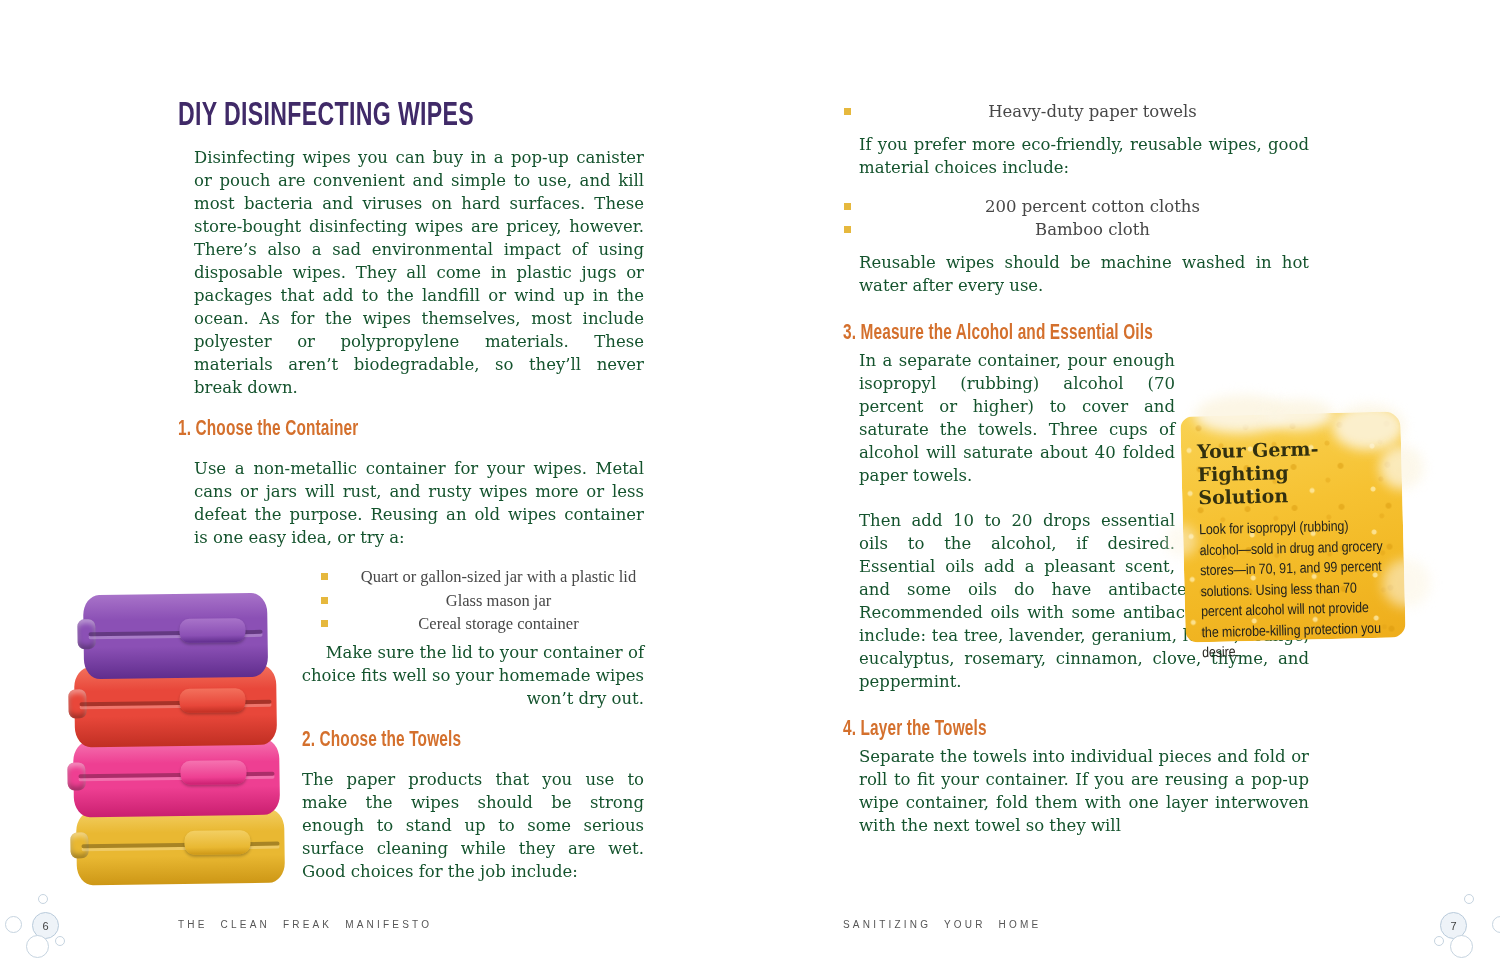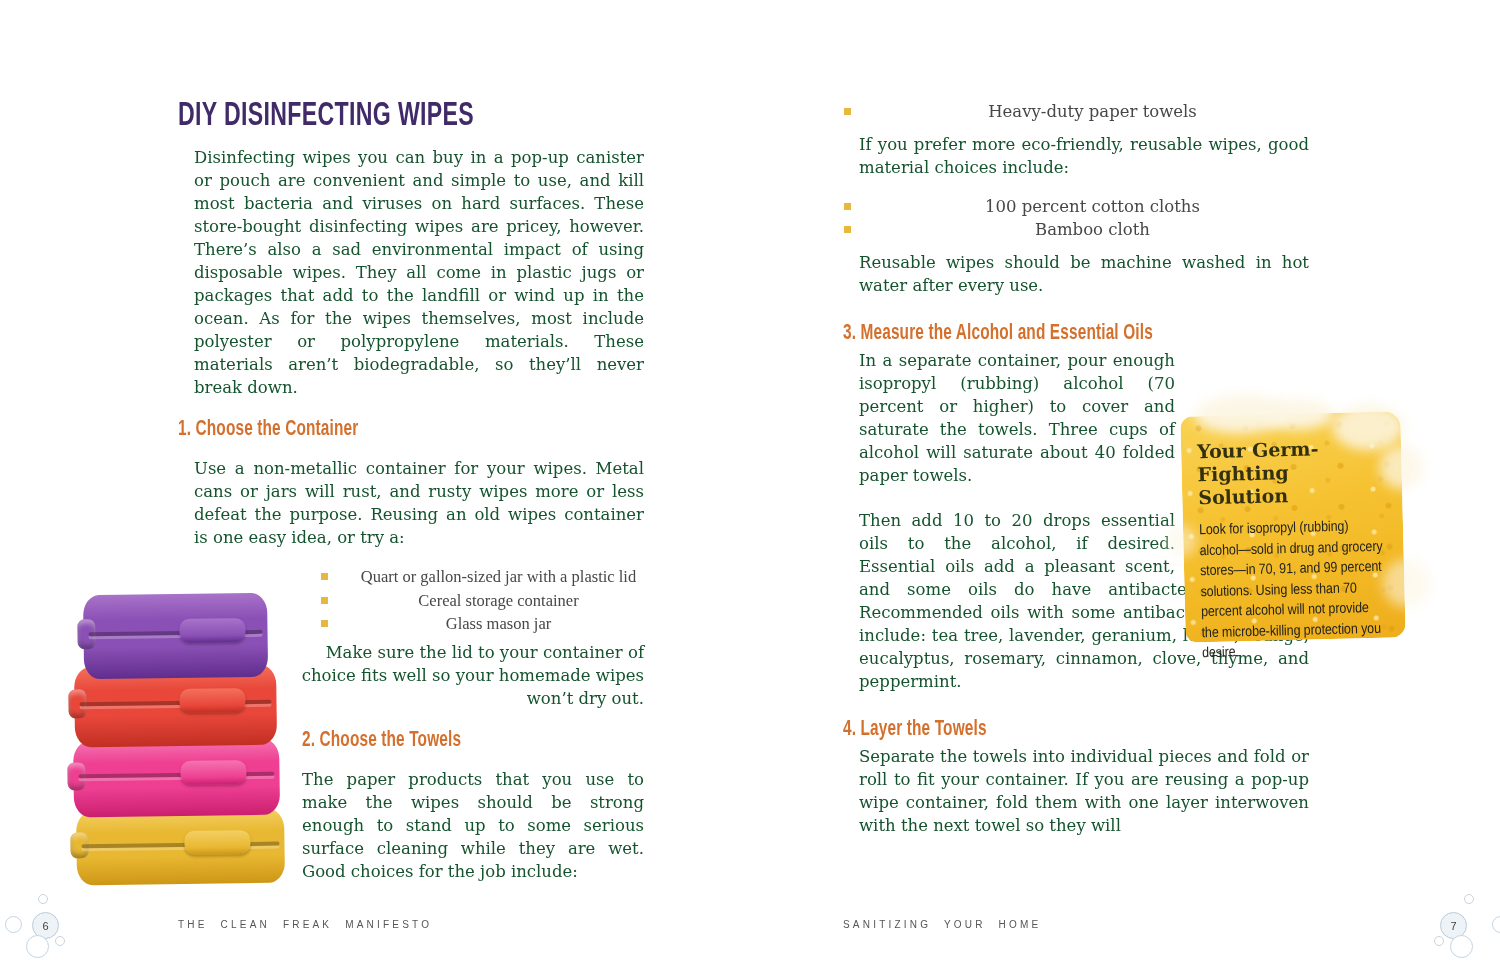--- a/index.html
+++ b/index.html
@@ -137,22 +137,22 @@
   <section class="col col-left">
     <h1 class="title">DIY DISINFECTING WIPES</h1>
 
     <p class="body just">Disinfecting wipes you can buy in a pop-up canister or pouch are convenient and simple to use, and kill most bacteria and viruses on hard surfaces. These store-bought disinfecting wipes are pricey, however. There’s also a sad environmental impact of using disposable wipes. They all come in plastic jugs or packages that add to the landfill or wind up in the ocean. As for the wipes themselves, most include polyester or polypropylene materials. These materials aren’t biodegradable, so they’ll never break down.</p>
 
     <h2 class="shead">1. Choose the Container</h2>
     <p class="body just">Use a non-metallic container for your wipes. Metal cans or jars will rust, and rusty wipes more or less defeat the purpose. Reusing an old wipes container is one easy idea, or try a:</p>
 
     <ul class="blist indent mt7">
       <li><span class="blt"></span><span>Quart or gallon-sized jar with a plastic lid</span></li>
+      <li><span class="blt"></span><span>Glass mason jar</span></li>
       <li><span class="blt"></span><span>Cereal storage container</span></li>
-      <li><span class="blt"></span><span>Glass mason jar</span></li>
     </ul>
 
     <p class="body mt5 off1">Make sure the lid to your container of choice fits well so your homemade wipes won’t dry out.</p>
 
     <h2 class="shead off2">2. Choose the Towels</h2>
     <p class="body just off2">The paper products that you use to make the wipes should be strong enough to stand up to some serious surface cleaning while they are wet. Good choices for the job include:</p>
   </section>
 
   <div class="tub-stack">
     <div class="tub purple">
@@ -170,21 +170,21 @@
   </div>
 
   <section class="col col-right">
     <ul class="blist mt4">
       <li><span class="blt"></span><span>Heavy-duty paper towels</span></li>
     </ul>
 
     <p class="body just mt9">If you prefer more eco-friendly, reusable wipes, good material choices include:</p>
 
     <ul class="blist mt9">
-      <li><span class="blt"></span><span>100 percent cotton cloths</span></li>
+      <li><span class="blt"></span><span>200 percent cotton cloths</span></li>
       <li><span class="blt"></span><span>Bamboo cloth</span></li>
     </ul>
 
     <p class="body just mt9">Reusable wipes should be machine washed in hot water after every use.</p>
 
     <h2 class="shead mt22">3. Measure the Alcohol and Essential Oils</h2>
 
     <div class="wrapzone">
       <div class="float-spacer"></div>
       <p class="body just mt4">In a separate container, pour enough isopropyl (rubbing) alcohol (70 percent or higher) to cover and saturate the towels. Three cups of alcohol will saturate about 40 folded paper towels.</p>

